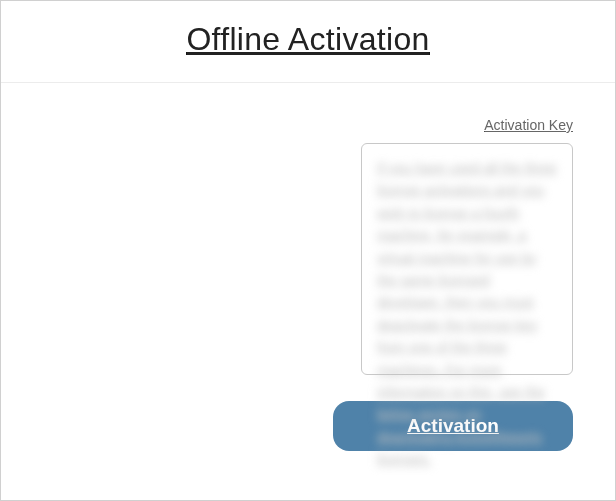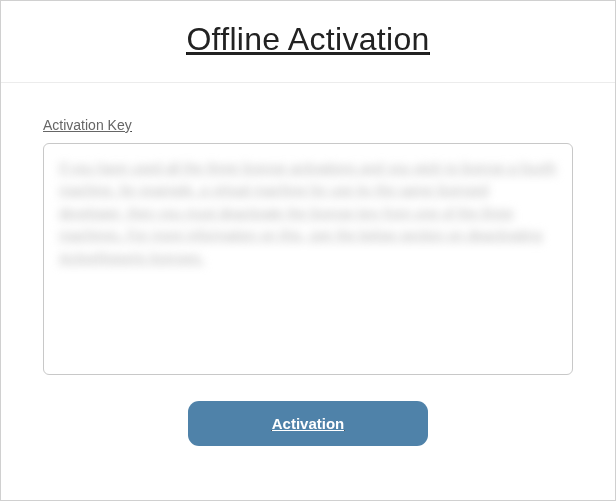--- a/index.html
+++ b/index.html
@@ -31,20 +31,21 @@
       font-size: 32px;
       font-weight: 400;
       color: #222222;
       letter-spacing: 0.3px;
     }
     .content {
       padding: 34px 42px 0 42px;
       flex: 1;
       display: flex;
       flex-direction: column;
+      align-items: flex-end;
     }
     .field-label {
       font-size: 14px;
       color: #666666;
       margin-bottom: 10px;
       font-weight: 400;
     }
     .textarea-wrapper {
       position: relative;
     }
@@ -76,23 +77,23 @@
     }
     .button-row {
       display: flex;
       justify-content: center;
       padding: 22px 0 22px 0;
     }
     .activation-button {
       background: #4f82a9;
       color: #ffffff;
       border: none;
-      border-radius: 11px;
+      border-radius: 16px;
       padding: 14px 48px;
-      font-size: 15px;
+      font-size: 19px;
       font-weight: 700;
       cursor: pointer;
       min-width: 240px;
       font-family: inherit;
     }
   </style>
 </head>
 <body>
 
 <div class="window">

